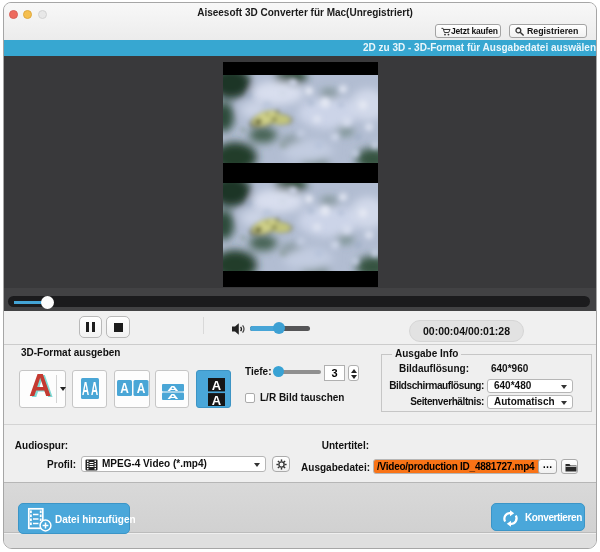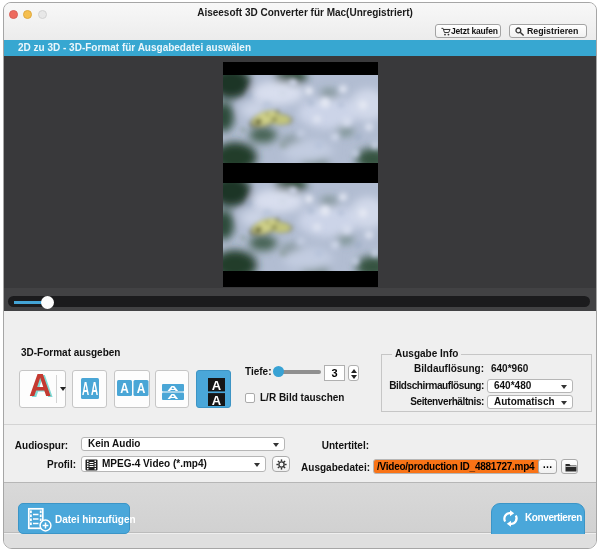--- a/index.html
+++ b/index.html
@@ -5,21 +5,21 @@
 html,body{margin:0;padding:0;width:600px;height:552px;background:#fff;font-family:"Liberation Sans",sans-serif;}
 *{box-sizing:border-box;}
 #win{position:absolute;left:3px;top:2px;width:594px;height:547px;border:1px solid #a6a6a6;border-radius:8px 8px 9px 9px;overflow:hidden;background:#efefef;}
 .abs{position:absolute;}
 
 #titlebar{left:0;top:0;width:592px;height:37px;background:linear-gradient(#f8f8f8,#ececec);}
 .light{width:9px;height:9px;border-radius:50%;top:6.5px;}
 #title{left:5px;top:4px;width:592px;text-align:center;font-size:10px;font-weight:bold;color:#1a1a1a;}
 .tbtn{top:21px;height:14px;border:1px solid #a3a3a3;border-radius:3px;background:linear-gradient(#ffffff,#f1f1f1);font-size:9px;font-weight:bold;color:#111;line-height:12px;text-align:left;white-space:nowrap;}
 
-#bluebar{left:0;top:37px;width:592px;height:16px;background:#37a7d1;color:#eaf6fb;font-size:10px;font-weight:bold;line-height:16px;padding-left:14px;}
+#bluebar{left:0;top:37px;width:592px;height:16px;background:#37a7d1;color:#eaf6fb;font-size:10px;font-weight:bold;line-height:16px;padding-left:14px;text-align:right;}
 
 #preview{left:0;top:53px;width:592px;height:235px;background:#39393b;}
 #video{left:219px;top:59px;width:155px;height:225px;background:#000;overflow:hidden;}
 #scrubstrip{left:0;top:285px;width:592px;height:23px;background:#424244;}
 #scrubtrack{left:4px;top:8px;width:582px;height:11px;border-radius:5.5px;background:#1b1b1d;}
 #scrubblue{left:10px;top:12.5px;width:36px;height:3px;background:#43a4d6;}
 #scrubthumb{left:37px;top:8px;width:13px;height:13px;border-radius:50%;background:#fdfdfd;}
 
 #controls{left:0;top:308px;width:592px;height:34px;background:#f0f0f0;border-bottom:1px solid #cccccc;}
 .cbtn{top:5px;width:23px;height:22px;background:linear-gradient(#ffffff,#f2f2f2);border:1px solid #b9b9b9;border-radius:5px;}
@@ -71,20 +71,39 @@
     <svg class="abs" style="left:0;top:121px;" width="155" height="88" viewBox="0 0 155 88">
         <use href="#flower"></use>
       </svg>
   </div>
   <div class="abs" id="scrubstrip">
     <div class="abs" id="scrubtrack"></div>
     <div class="abs" id="scrubblue"></div>
     <div class="abs" id="scrubthumb"></div>
   </div>
 
+  <div class="abs" id="controls">
+    <div class="abs cbtn" style="left:75px;">
+      <div class="abs" style="left:6px;top:5px;width:3px;height:10px;background:#1c1c1c;"></div>
+      <div class="abs" style="left:12px;top:5px;width:3px;height:10px;background:#1c1c1c;"></div>
+    </div>
+    <div class="abs cbtn" style="left:102px;width:24px;">
+      <div class="abs" style="left:6.5px;top:5.5px;width:9px;height:9px;background:#1c1c1c;"></div>
+    </div>
+    <div class="abs" style="left:199px;top:6px;width:1px;height:17px;background:#d9d9d9;"></div>
+    <svg class="abs" style="left:228px;top:12px;" width="14" height="12" viewBox="0 0 14 12">
+        <polygon points="0,3.6 3,3.6 6.8,0.3 6.8,11.7 3,8.4 0,8.4" fill="#222"></polygon>
+        <path d="M8.6 3.8 Q10.4 6 8.6 8.2" stroke="#222" stroke-width="1.3" fill="none"></path>
+        <path d="M10.6 2.4 Q13.4 6 10.6 9.6" stroke="#222" stroke-width="1.2" fill="none" opacity="0.85"></path>
+      </svg>
+    <div class="abs" style="left:246px;top:14.5px;width:60px;height:5px;border-radius:2.5px;background:#555557;"></div>
+    <div class="abs" style="left:246px;top:14.5px;width:33px;height:5px;border-radius:2.5px;background:#47a5d7;"></div>
+    <div class="abs" style="left:269px;top:11px;width:12px;height:12px;border-radius:50%;background:#3da0d3;"></div>
+    <div class="abs" id="timepill">00:00:04/00:01:28</div>
+  </div>
 
   <div class="abs lbl" style="left:17px;top:344px;">3D-Format ausgeben</div>
 
   <div class="abs fbtn" style="left:15px;width:47px;">
     <span style="position:absolute;left:11px;top:3px;font-size:31px;line-height:26px;font-weight:bold;color:#7edbd6;">A</span>
     <span style="position:absolute;left:9px;top:2px;font-size:31px;line-height:26px;font-weight:bold;color:#c43a31;">A</span>
     <div class="abs" style="left:36px;top:4px;width:1px;height:28px;background:#d4d4d4;"></div>
     <div class="abs" style="left:40px;top:16px;width:0;height:0;border-left:3.5px solid transparent;border-right:3.5px solid transparent;border-top:4.5px solid #222;"></div>
   </div>
   <div class="abs fbtn" style="left:68px;width:35px;">
@@ -133,31 +152,30 @@
   <div class="abs" style="left:320px;top:362px;width:21px;height:16px;background:#fff;border:1px solid #b0b0b0;font-size:11px;font-weight:bold;text-align:center;line-height:15px;">3</div>
   <div class="abs" style="left:344px;top:362px;width:11px;height:16px;background:#fff;border:1px solid #b0b0b0;border-radius:3px;">
     <div class="abs" style="left:2px;top:3px;width:0;height:0;border-left:3px solid transparent;border-right:3px solid transparent;border-bottom:4px solid #222;"></div>
     <div class="abs" style="left:2px;top:9px;width:0;height:0;border-left:3px solid transparent;border-right:3px solid transparent;border-top:4px solid #222;"></div>
   </div>
   <div class="abs" style="left:241px;top:390px;width:10px;height:10px;background:#fff;border:1px solid #ababab;border-radius:2px;"></div>
   <div class="abs lbl" style="left:256px;top:389px;">L/R Bild tauschen</div>
 
   <div class="abs" id="groupbox"></div>
   <div class="abs lbl" style="left:388px;top:345px;background:#efefef;padding:0 3px;">Ausgabe Info</div>
-  <div class="abs lbl" style="left:380px;top:360px;width:100px;text-align:right;">Bildauflösung:</div>
+  <div class="abs lbl" style="left:380px;top:360px;width:100px;text-align:center;">Bildauflösung:</div>
   <div class="abs lbl" style="left:487px;top:360px;">640*960</div>
   <div class="abs lbl" style="left:345px;top:377px;width:135px;text-align:right;letter-spacing:-0.4px;">Bildschirmauflösung:</div>
   <div class="abs ddown" style="left:483px;top:376px;width:86px;height:14px;line-height:12px;padding-left:6px;">640*480<i class="darr"></i></div>
   <div class="abs lbl" style="left:345px;top:393px;width:135px;text-align:right;letter-spacing:-0.4px;">Seitenverhältnis:</div>
   <div class="abs ddown" style="left:483px;top:392px;width:86px;height:14px;line-height:12px;padding-left:6px;">Automatisch<i class="darr"></i></div>
 
   <div class="abs" style="left:0;top:421px;width:592px;height:1px;background:#d4d4d4;"></div>
 
   <div class="abs lbl" style="left:0px;top:437px;width:75px;text-align:center;">Audiospur:</div>
-  <div class="abs ddown" style="left:77px;top:434px;width:204px;height:14px;line-height:12px;padding-left:6px;">Kein Audio<i class="darr"></i></div>
   <div class="abs lbl" style="left:265px;top:437px;width:100px;text-align:right;">Untertitel:</div>
   <div class="abs lbl" style="left:0px;top:456px;width:72px;text-align:right;">Profil:</div>
   <div class="abs ddown" style="left:77px;top:453px;width:185px;height:16px;line-height:14px;padding-left:20px;">MPEG-4 Video (*.mp4)<i class="darr"></i>
     <svg style="position:absolute;left:3px;top:1.5px;" width="13" height="12" viewBox="0 0 13 12">
         <rect x="0.5" y="0.5" width="12" height="11" fill="#222" rx="1"></rect>
         <rect x="2" y="1.5" width="1.5" height="1.5" fill="#fff"></rect>
         <rect x="2" y="4" width="1.5" height="1.5" fill="#fff"></rect>
         <rect x="2" y="6.5" width="1.5" height="1.5" fill="#fff"></rect>
         <rect x="2" y="9" width="1.5" height="1.5" fill="#fff"></rect>
         <rect x="9.5" y="1.5" width="1.5" height="1.5" fill="#fff"></rect>
@@ -211,21 +229,21 @@
             <rect x="12.8" y="11.5" width="1.8" height="2.6"></rect>
             <rect x="12.8" y="15.5" width="1.8" height="2.6"></rect>
           </g>
           <path d="M6 7.5 h5.5 M6 12 h5.5 M6 16.5 h5.5" stroke-width="1.3"></path>
           <circle cx="18.5" cy="18.5" r="5.4" fill="#4aa7da" stroke-width="1.5"></circle>
           <path d="M18.5 15.6 v5.8 M15.6 18.5 h5.8" stroke-width="1.5"></path>
         </g>
       </svg>
     <span style="position:absolute;left:36px;top:10px;font-size:10px;white-space:nowrap;">Datei hinzufügen</span>
   </div>
-  <div class="abs bluebtn" style="left:487px;top:492px;width:94px;height:44px;border-radius:9px;">
+  <div class="abs bluebtn" style="left:487px;top:492px;width:94px;height:28px;">
     <svg style="position:absolute;left:10px;top:6px;" width="17" height="17" viewBox="0 0 17 17">
         <g stroke="#fff" stroke-width="2.2" fill="none">
           <path d="M3.2 11.5 A5.5 5.5 0 0 1 8.5 3.2"></path>
           <path d="M13.8 5.5 A5.5 5.5 0 0 1 8.5 13.8"></path>
         </g>
         <polygon points="8.0,0.2 12.2,3.2 8.0,6.2" fill="#fff"></polygon>
         <polygon points="9.0,10.8 4.8,13.8 9.0,16.8" fill="#fff"></polygon>
       </svg>
     <span style="position:absolute;left:33px;top:8px;font-size:10px;letter-spacing:-0.4px;">Konvertieren</span>
   </div>

